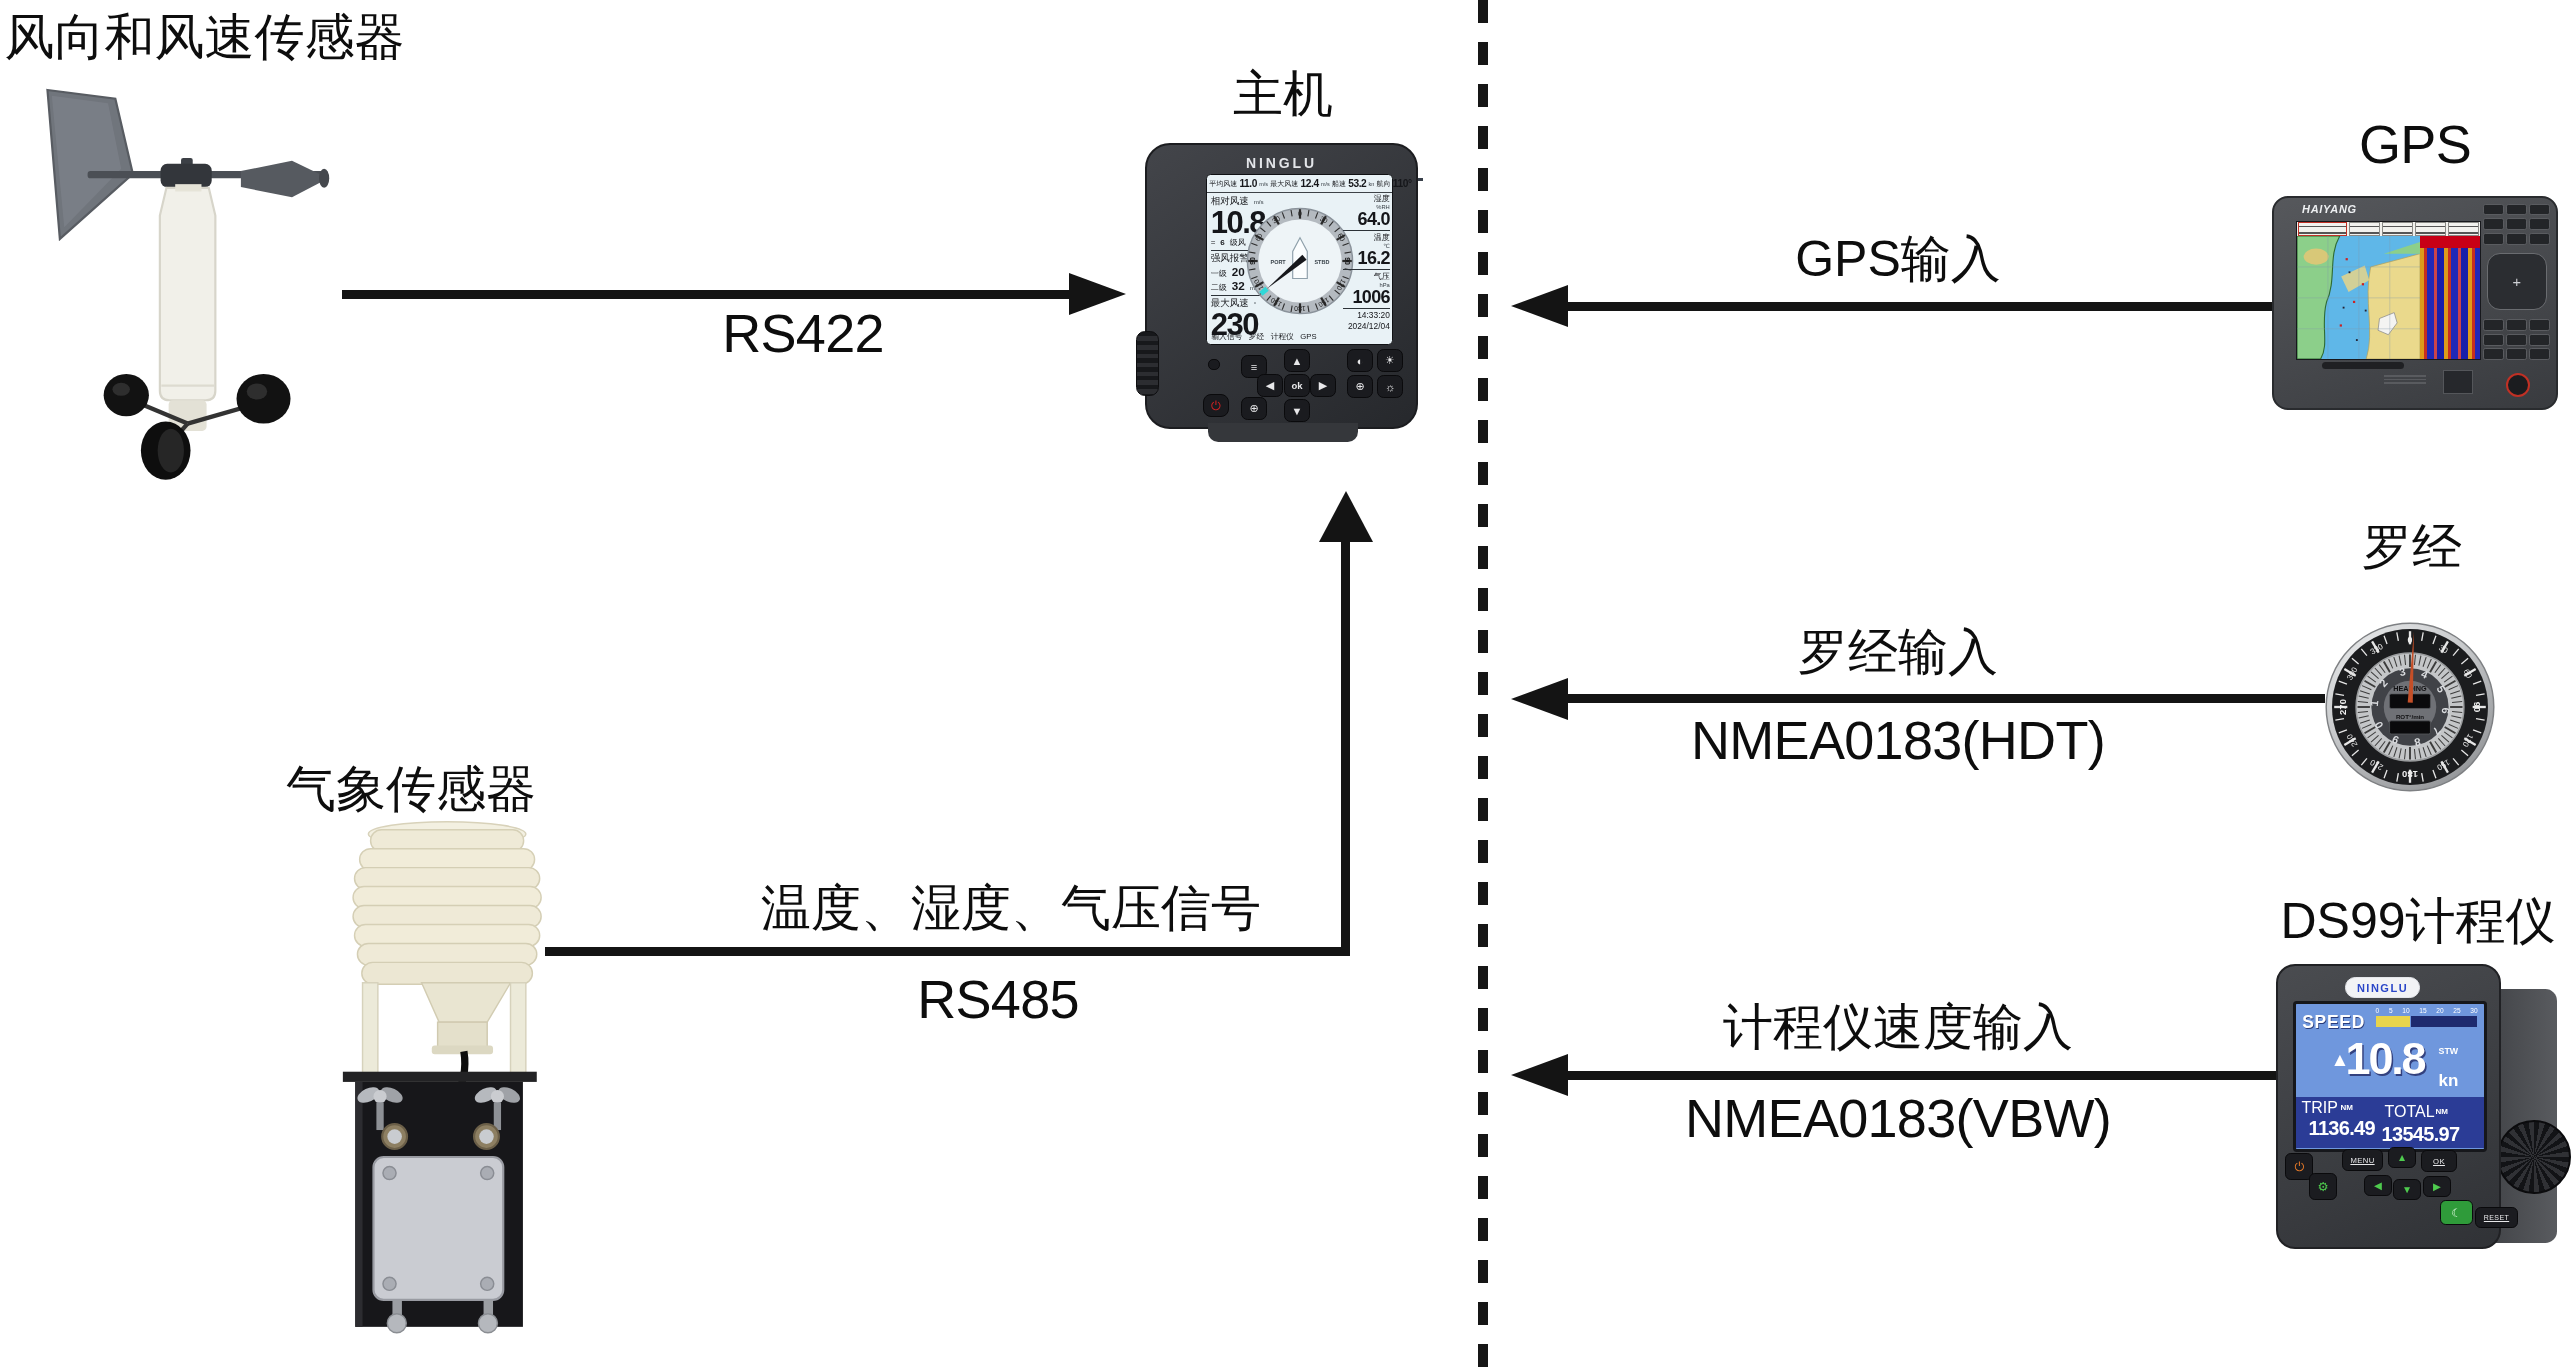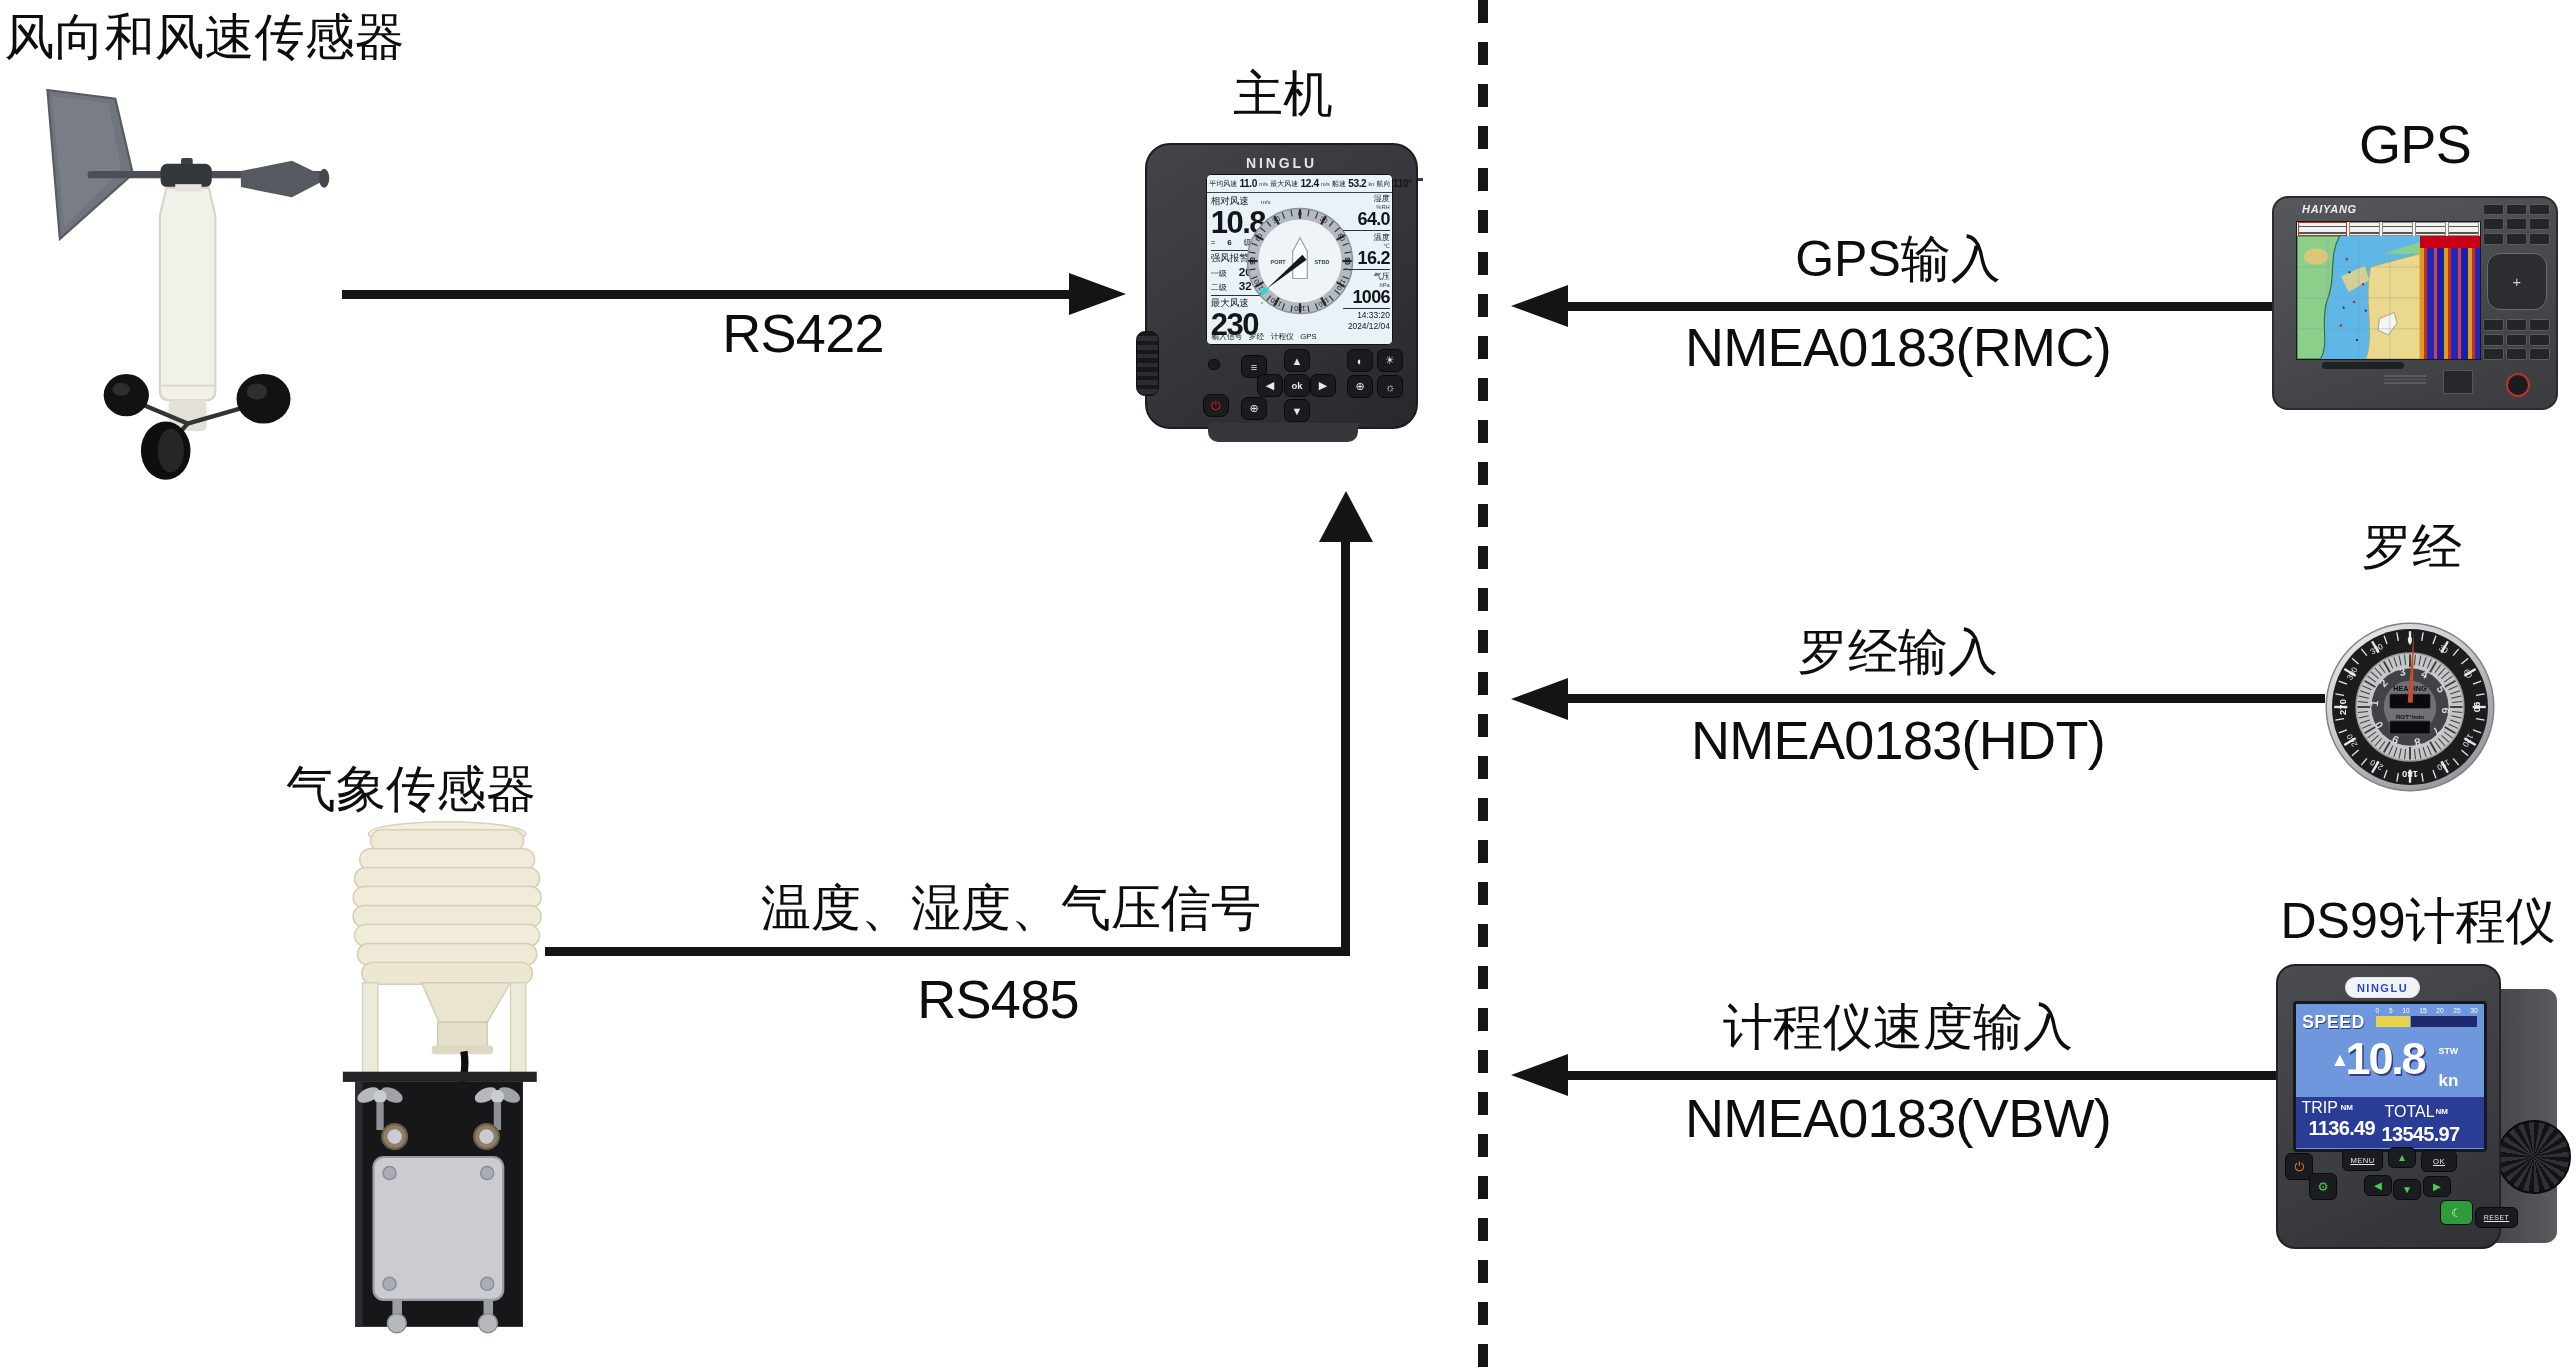--- a/index.html
+++ b/index.html
@@ -21,21 +21,21 @@
   #mu .brand{position:absolute;left:50%;top:11.7px;transform:translateX(-50%);font-size:14px;font-weight:bold;letter-spacing:2.9px;color:#e3e5e9;}
   #mu .bracket{position:absolute;left:63px;top:280px;width:150px;height:19px;background:#35373b;border-radius:0 0 10.2px 10.2px;}
   #mu .knob{position:absolute;left:-8.8px;top:188px;width:20.4px;height:63px;border-radius:8.8px;background:repeating-linear-gradient(180deg,#17181b 0 4.4px,#2c2d31 4.4px 8.8px);border:1.5px solid #0e0e10;}
   #mu .screen{position:absolute;left:61px;top:31px;width:185px;height:169px;background:#e9f2f6;border-radius:4.4px;border:1.5px solid #101114;font-size:8.8px;color:#15161a;}
   .mu-topbar{position:absolute;left:0;top:0;right:0;height:17px;border-bottom:1.5px solid #3d4247;display:flex;align-items:center;gap:2.2px;padding:0 2.2px;font-size:7px;white-space:nowrap;}
   .mu-topbar .tv{font-size:10.2px;font-weight:bold;letter-spacing:-0.4px;}
   .mu-topbar .tu{font-size:5.5px;color:#394047;}
   .printer{width:9.5px;height:7.3px;background:#39404a;border-radius:1.5px;position:relative;margin-left:1.5px;}
   .printer::after{content:"";position:absolute;left:2.2px;top:-2.2px;width:5.1px;height:2.9px;background:#39404a;}
   .mu-left{position:absolute;left:3.7px;top:20px;width:64px;}
-  .mu-left .row{display:flex;align-items:baseline;gap:12px;}
+  .mu-left .row{display:flex;align-items:baseline;gap:5px;}
   .mu-left .big{font-size:31px;font-weight:bold;letter-spacing:-1.5px;line-height:.95;}
   .mu-left .sep{border-bottom:1.1px solid #2c3238;width:58px;margin:1.5px 0;}
   .mu-left .sm{font-size:8px;}
   .mu-left .un{font-size:6.2px;color:#394047;}
   .mu-left .av{font-size:11.7px;font-weight:bold;}
   .mu-right{position:absolute;right:2.2px;top:18px;width:47px;text-align:right;}
   .mu-right .hd{display:flex;justify-content:space-between;font-size:8px;flex-direction:column;}
   .mu-right .hd .un{font-size:5.8px;color:#394047;}
   .mu-right .rv{font-size:18px;font-weight:600;letter-spacing:-0.7px;line-height:1.05;border-bottom:1.1px solid #2c3238;padding-bottom:0.7px;margin-bottom:1.5px;}
   .mu-right .tm{font-size:8.4px;line-height:1.25;}
@@ -101,21 +101,20 @@
   <div class="lbl" style="left:286px;top:762px;">气象传感器</div>
   <div class="lbl c" style="left:1283px;top:67px;">主机</div>
   <div class="lbl c latin" style="left:2415px;top:115px;">GPS</div>
   <div class="lbl c" style="left:2412px;top:520px;">罗经</div>
   <div class="lbl c" style="left:2418px;top:894px;">DS99计程仪</div>
 
   <div class="lbl c latin" style="left:803px;top:304px;">RS422</div>
   <div class="lbl c" style="left:1011px;top:881px;">温度、湿度、气压信号</div>
   <div class="lbl c latin" style="left:998px;top:970px;">RS485</div>
   <div class="lbl c" style="left:1898px;top:232px;">GPS输入</div>
-  <div class="lbl c latin" style="left:1898px;top:318px;">NMEA0183(RMC)</div>
   <div class="lbl c" style="left:1898px;top:625px;">罗经输入</div>
   <div class="lbl c latin" style="left:1898px;top:711px;">NMEA0183(HDT)</div>
   <div class="lbl c" style="left:1898px;top:1000px;">计程仪速度输入</div>
   <div class="lbl c latin" style="left:1898px;top:1089px;">NMEA0183(VBW)</div>
 
   <div class="hline" style="left:342px;top:290px;width:730px;"></div>
   <div class="ah ah-right" style="left:1069px;top:273px;"></div>
 
   <div class="ah ah-left" style="left:1511px;top:285px;"></div>
   <div class="hline" style="left:1567px;top:302px;width:705px;"></div>

